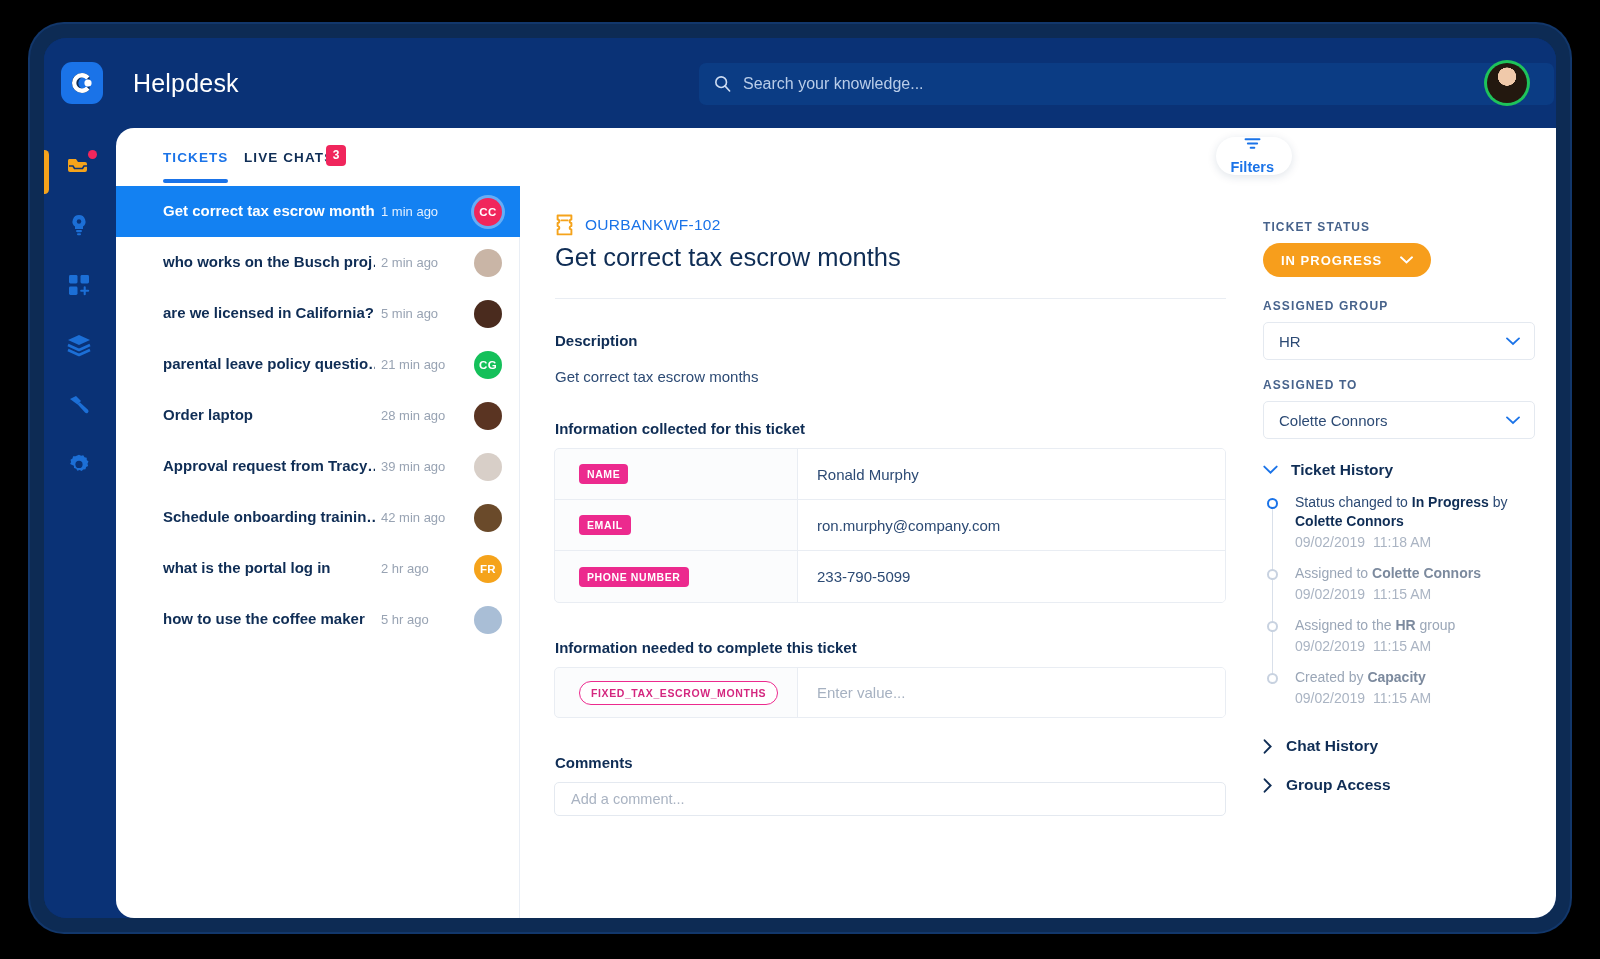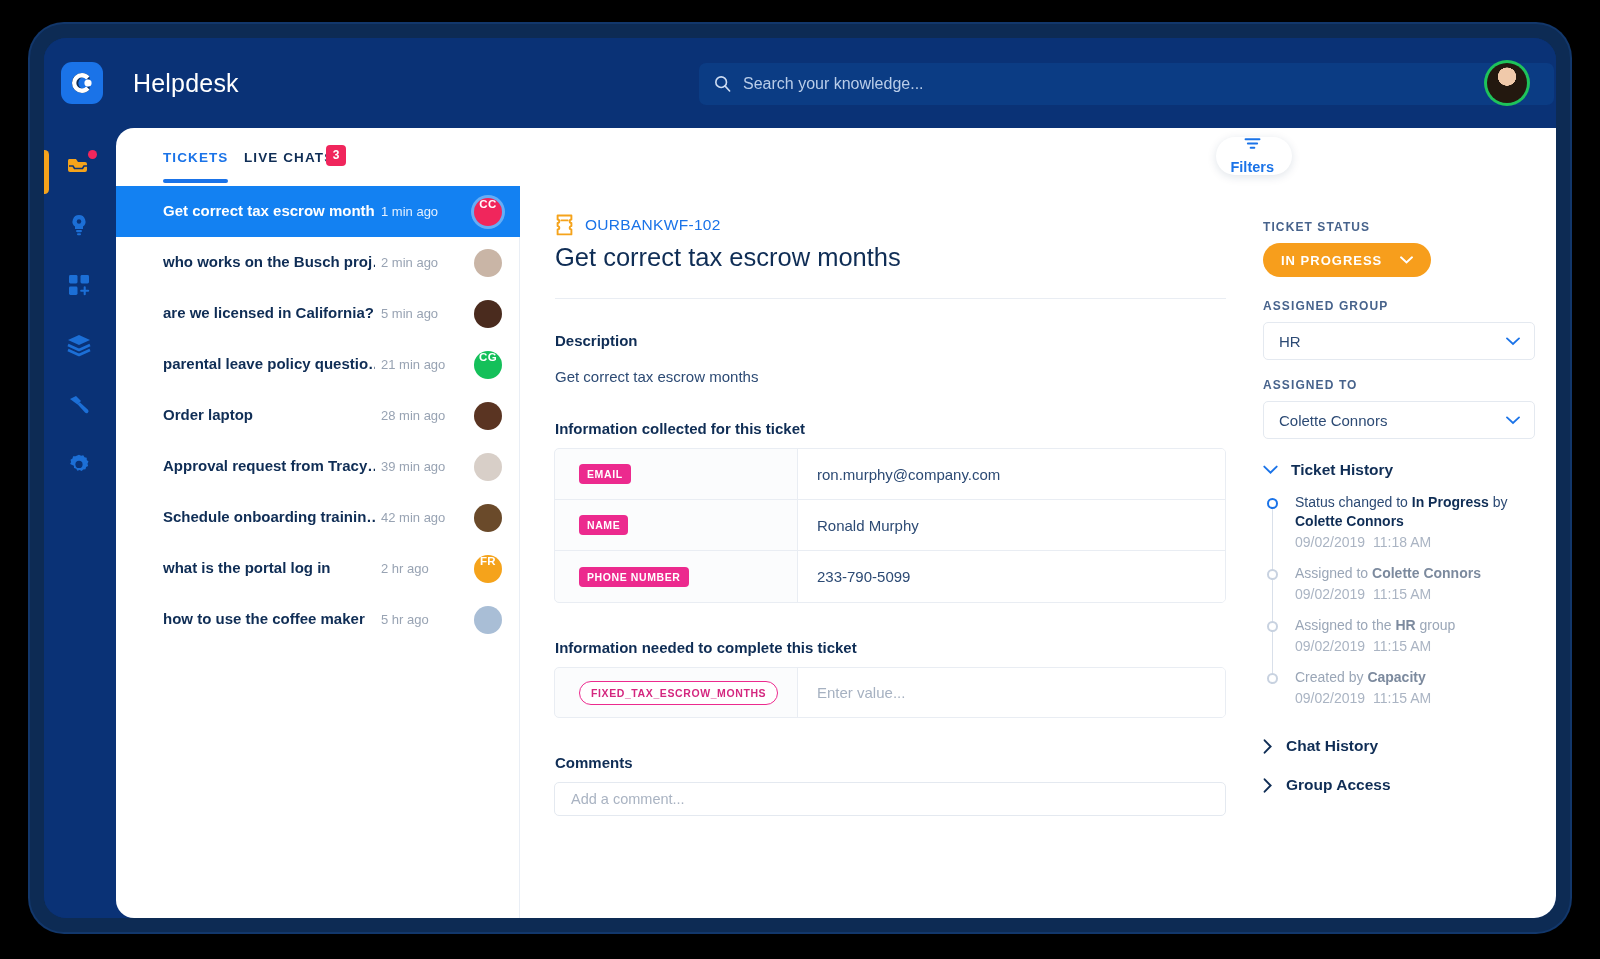--- a/index.html
+++ b/index.html
@@ -172,21 +172,21 @@
   .ticket-row.selected .tname { color: #ffffff; }
   .ticket-row .ttime {
     position: absolute; left: 265px; top: 18px;
     font-size: 13px; color: #98a3b3;
   }
   .ticket-row.selected .ttime { color: #e3f0ff; }
   .ticket-row .tav {
     position: absolute; left: 358px; top: 12px;
     width: 28px; height: 28px; border-radius: 50%;
     color: #fff; font-size: 11.5px; font-weight: 700;
-    display: flex; align-items: flex-start; justify-content: center;
+    display: flex; align-items: center; justify-content: center;
     letter-spacing: .4px;
   }
   .ticket-row.selected .tav { box-shadow: 0 0 0 3px rgba(255,255,255,.35); }
 
   
   #detail-col {
     position: absolute; left: 405px; top: 58px;
     width: 725px; height: 732px;
   }
   #ticket-key-row {
@@ -518,29 +518,29 @@
         <div id="ticket-title">Get correct tax escrow months</div>
         <div id="title-rule"></div>
 
         <div class="sec-label" id="desc-label">Description</div>
         <div id="desc-text">Get correct tax escrow months</div>
 
         <div class="sec-label" id="info-label">Information collected for this ticket</div>
         <div id="info-table">
             <div class="info-row">
               <div class="info-key">
+                <span class="tagpill">NAME</span>
+              </div>
+              <div class="info-val">Ronald Murphy</div>
+            </div>
+            <div class="info-row">
+              <div class="info-key">
                 <span class="tagpill">EMAIL</span>
               </div>
               <div class="info-val">ron.murphy@company.com</div>
-            </div>
-            <div class="info-row">
-              <div class="info-key">
-                <span class="tagpill">NAME</span>
-              </div>
-              <div class="info-val">Ronald Murphy</div>
             </div>
             <div class="info-row">
               <div class="info-key">
                 <span class="tagpill">PHONE NUMBER</span>
               </div>
               <div class="info-val">233-790-5099</div>
             </div>
           </div>
 
         <div class="sec-label" id="need-label">Information needed to complete this ticket</div>

